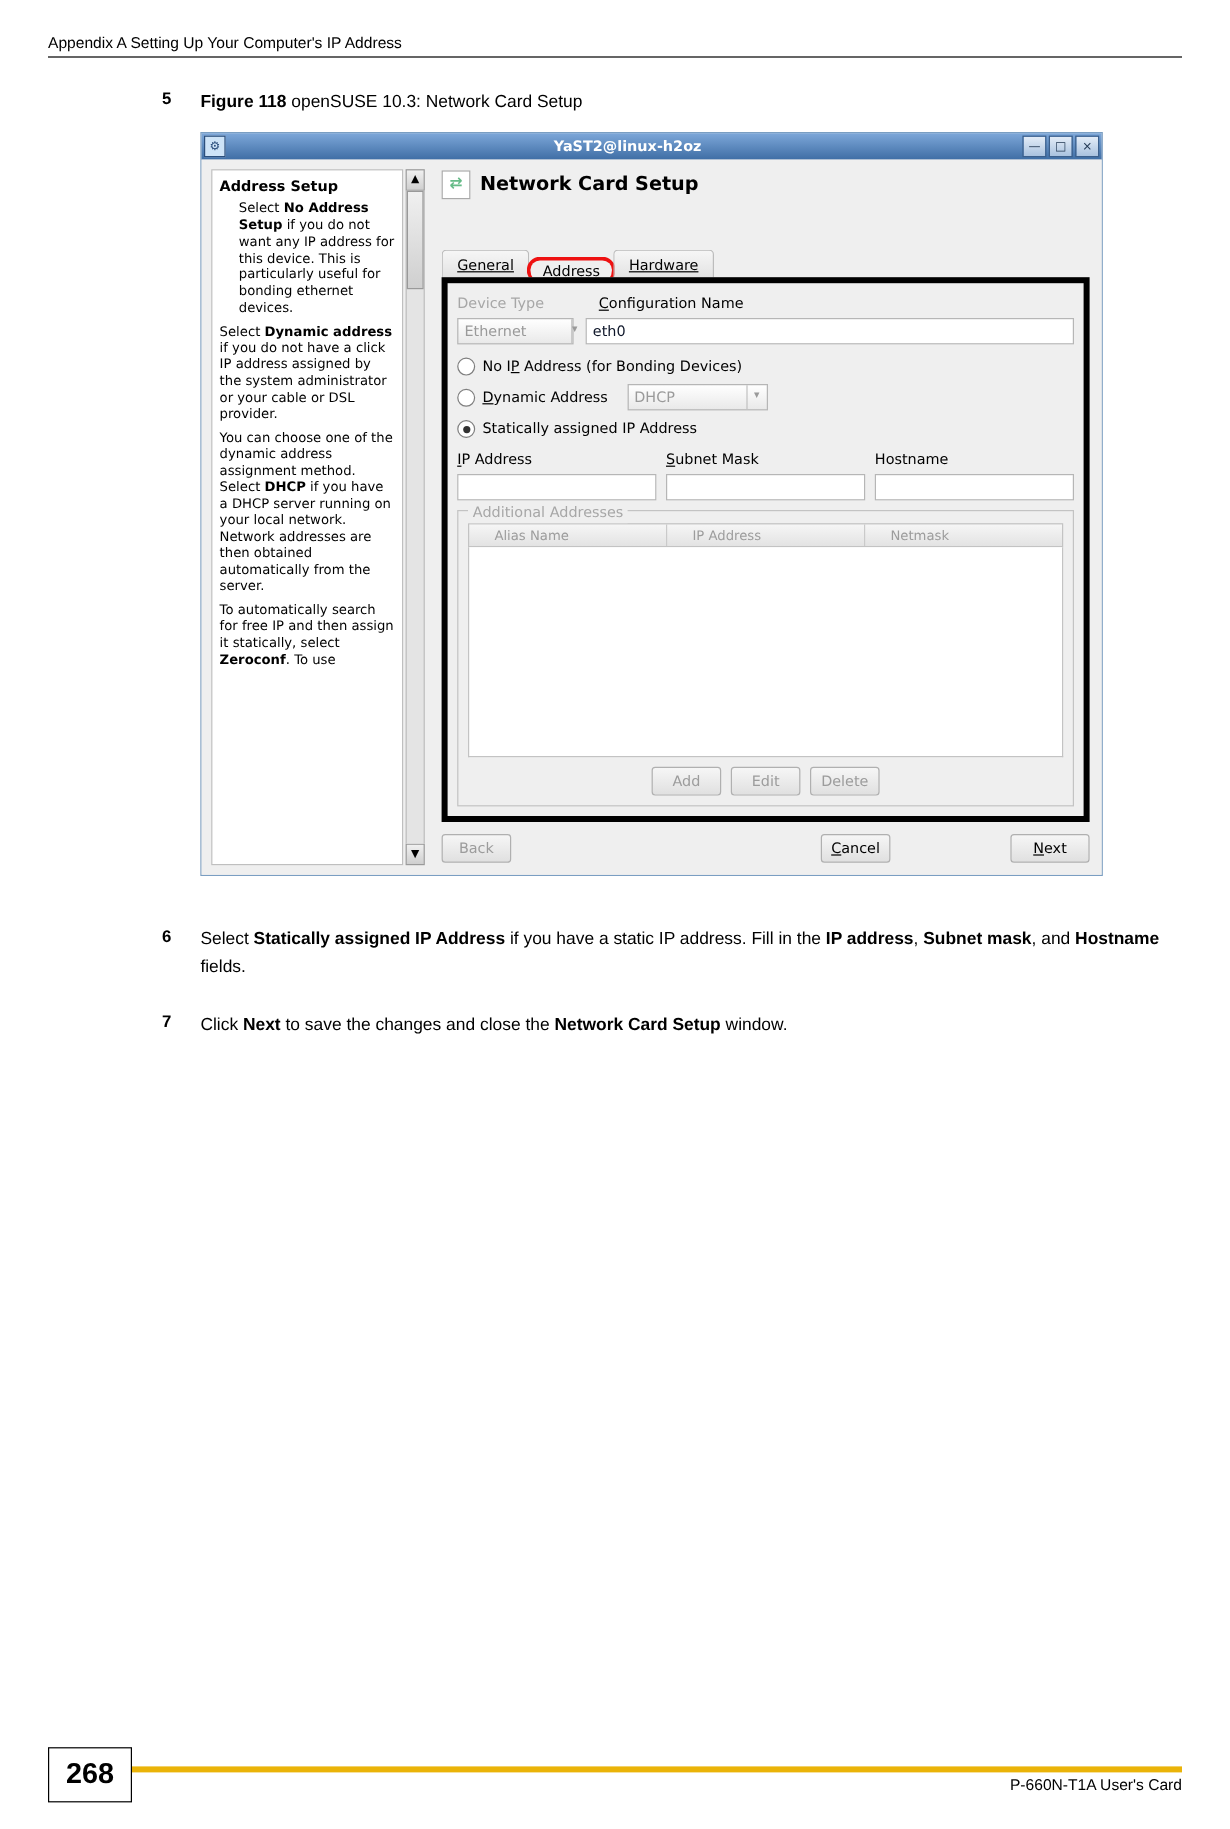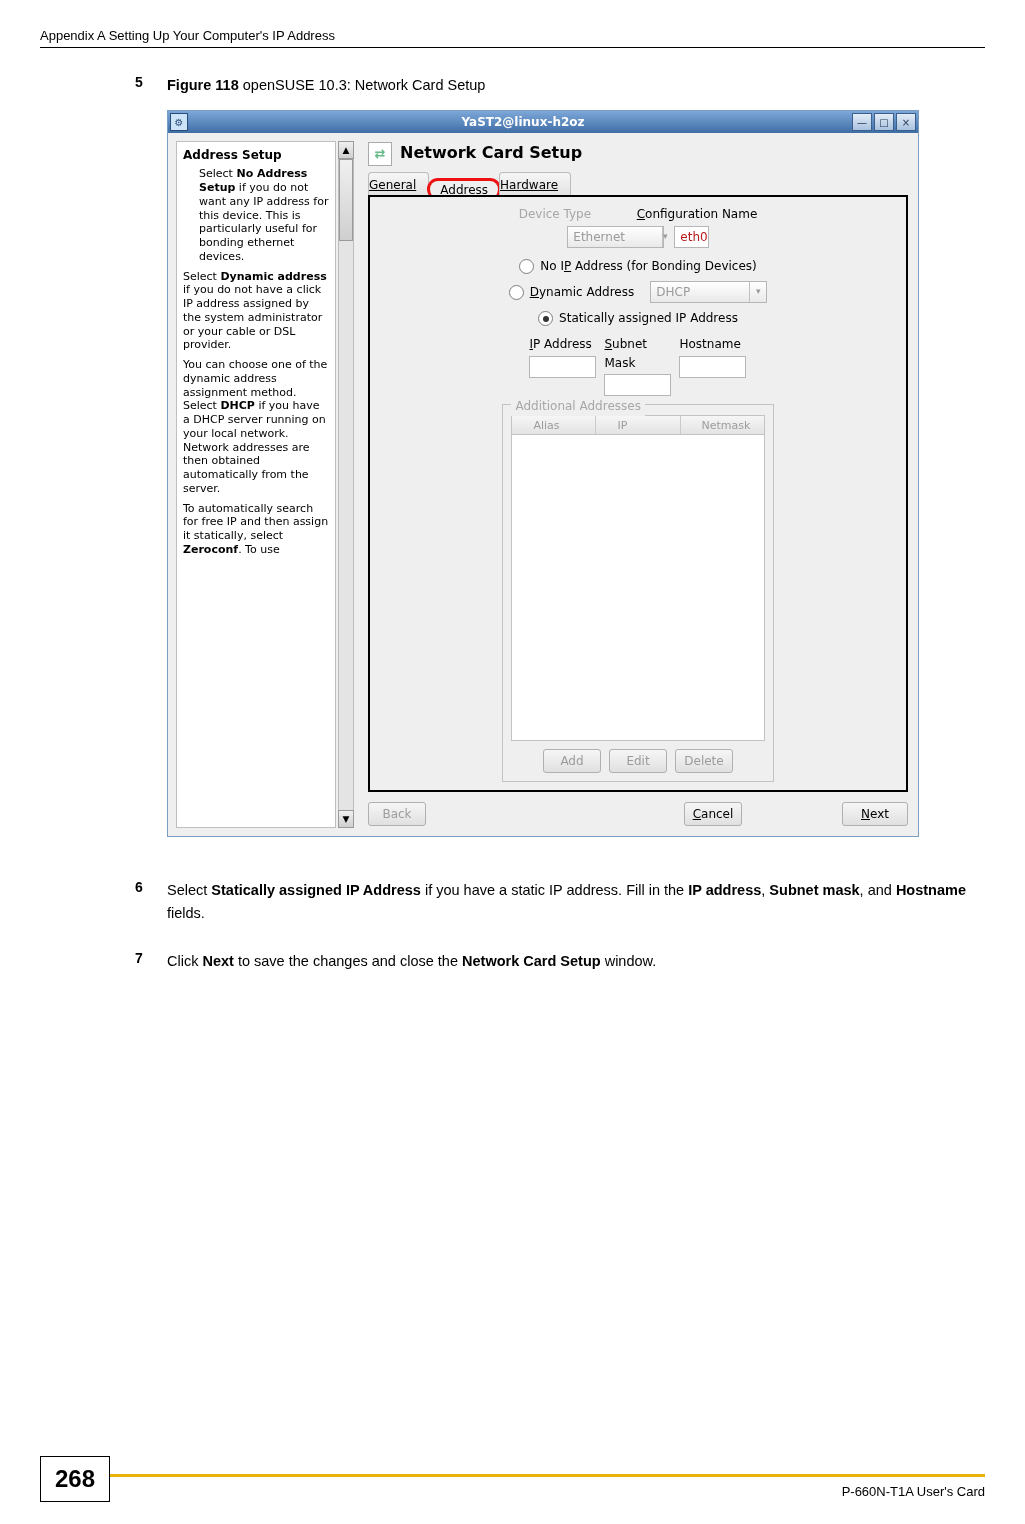--- a/index.html
+++ b/index.html
@@ -87,21 +87,21 @@
     width: 18px; height: 16px;
     background: linear-gradient(#e3ecf7, #a9c2df);
     border: 1px solid #3b5f8c;
     display: flex; align-items: center; justify-content: center;
     font-size: 10px; color: #1f3550;
   }
 
   .win-body {
     display: flex;
     background: #efefef;
-    height: 703px;
+    height: 596px;
   }
   .help-pane {
     width: 190px;
     padding: 8px 4px 8px 8px;
     box-sizing: border-box;
     font-size: 11px;
     color: #000;
     line-height: 1.25;
     display: flex;
   }
@@ -165,53 +165,53 @@
     font-size:13px;color:#6b8;
   }
 
   .tabs-row {
     display: flex;
     gap: 0;
     margin-bottom: -1px;
     align-items: flex-end;
   }
   .tab {
-    padding: 3px 12px 2px 0;
+    padding: 3px 12px 2px 12px;
     background: linear-gradient(#f6f6f6,#e2e2e2);
     border: 1px solid #bcbcbc;
     border-bottom: none;
     border-radius: 4px 4px 0 0;
     font-size: 12px;
     display: flex;
     align-items: center;
     height: 18px;
+    margin-top: 36px;
   }
   .tab .u { text-decoration: underline; }
   .tab.active {
     background: #efefef;
     border-bottom: 1px solid #efefef;
   }
   .tab-highlight {
     border: 3px solid #e11;
     border-radius: 14px;
     padding: 0;
     margin: -4px -2px;
   }
   .tab-highlight .tab-inner {
     padding: 3px 10px 2px 10px;
   }
 
   .tab-body {
-    border: 2px solid #000000;
+    border: 5px solid #000000;
     background: #efefef;
     padding: 8px;
     flex: 1;
     display: flex;
     flex-direction: column;
-    align-items: center;
   }
   .row-line {
     display: flex;
     gap: 28px;
     margin-bottom: 2px;
   }
   .disabled-label {
     color: #a7a7a7;
     font-size: 12px;
   }
@@ -238,21 +238,21 @@
     display: flex; align-items: center; justify-content: center;
     font-size: 9px;
     height: 100%;
   }
   .text-field {
     border: 1px solid #b6b6b6;
     background: #fff;
     height: 20px;
     display:flex;align-items:center;
     padding-left:5px;
-    color:#b91c1c;
+    color:#0f172a;
   }
 
   .radio-row {
     display: flex;
     align-items: center;
     gap: 6px;
     margin: 3px 0;
     font-size: 12px;
   }
   .radio-outer {
@@ -338,22 +338,22 @@
   .bottom-row .sbtn.primary { min-width: 64px; }
   .bottom-spacer { flex: 1; }
 
   
   .footer {
     position: absolute;
     bottom: 22px;
     left: 40px;
     right: 40px;
     display: flex;
-    align-items: center;
-    border-top: 3px solid #eab308;
+    align-items: flex-start;
+    border-top: 5px solid #eab308;
     padding-top: 3px;
   }
   .page-num-box {
     border: 1px solid #000;
     width: 68px;
     height: 44px;
     display: flex;
     align-items: center;
     justify-content: center;
     font-size: 24px;

